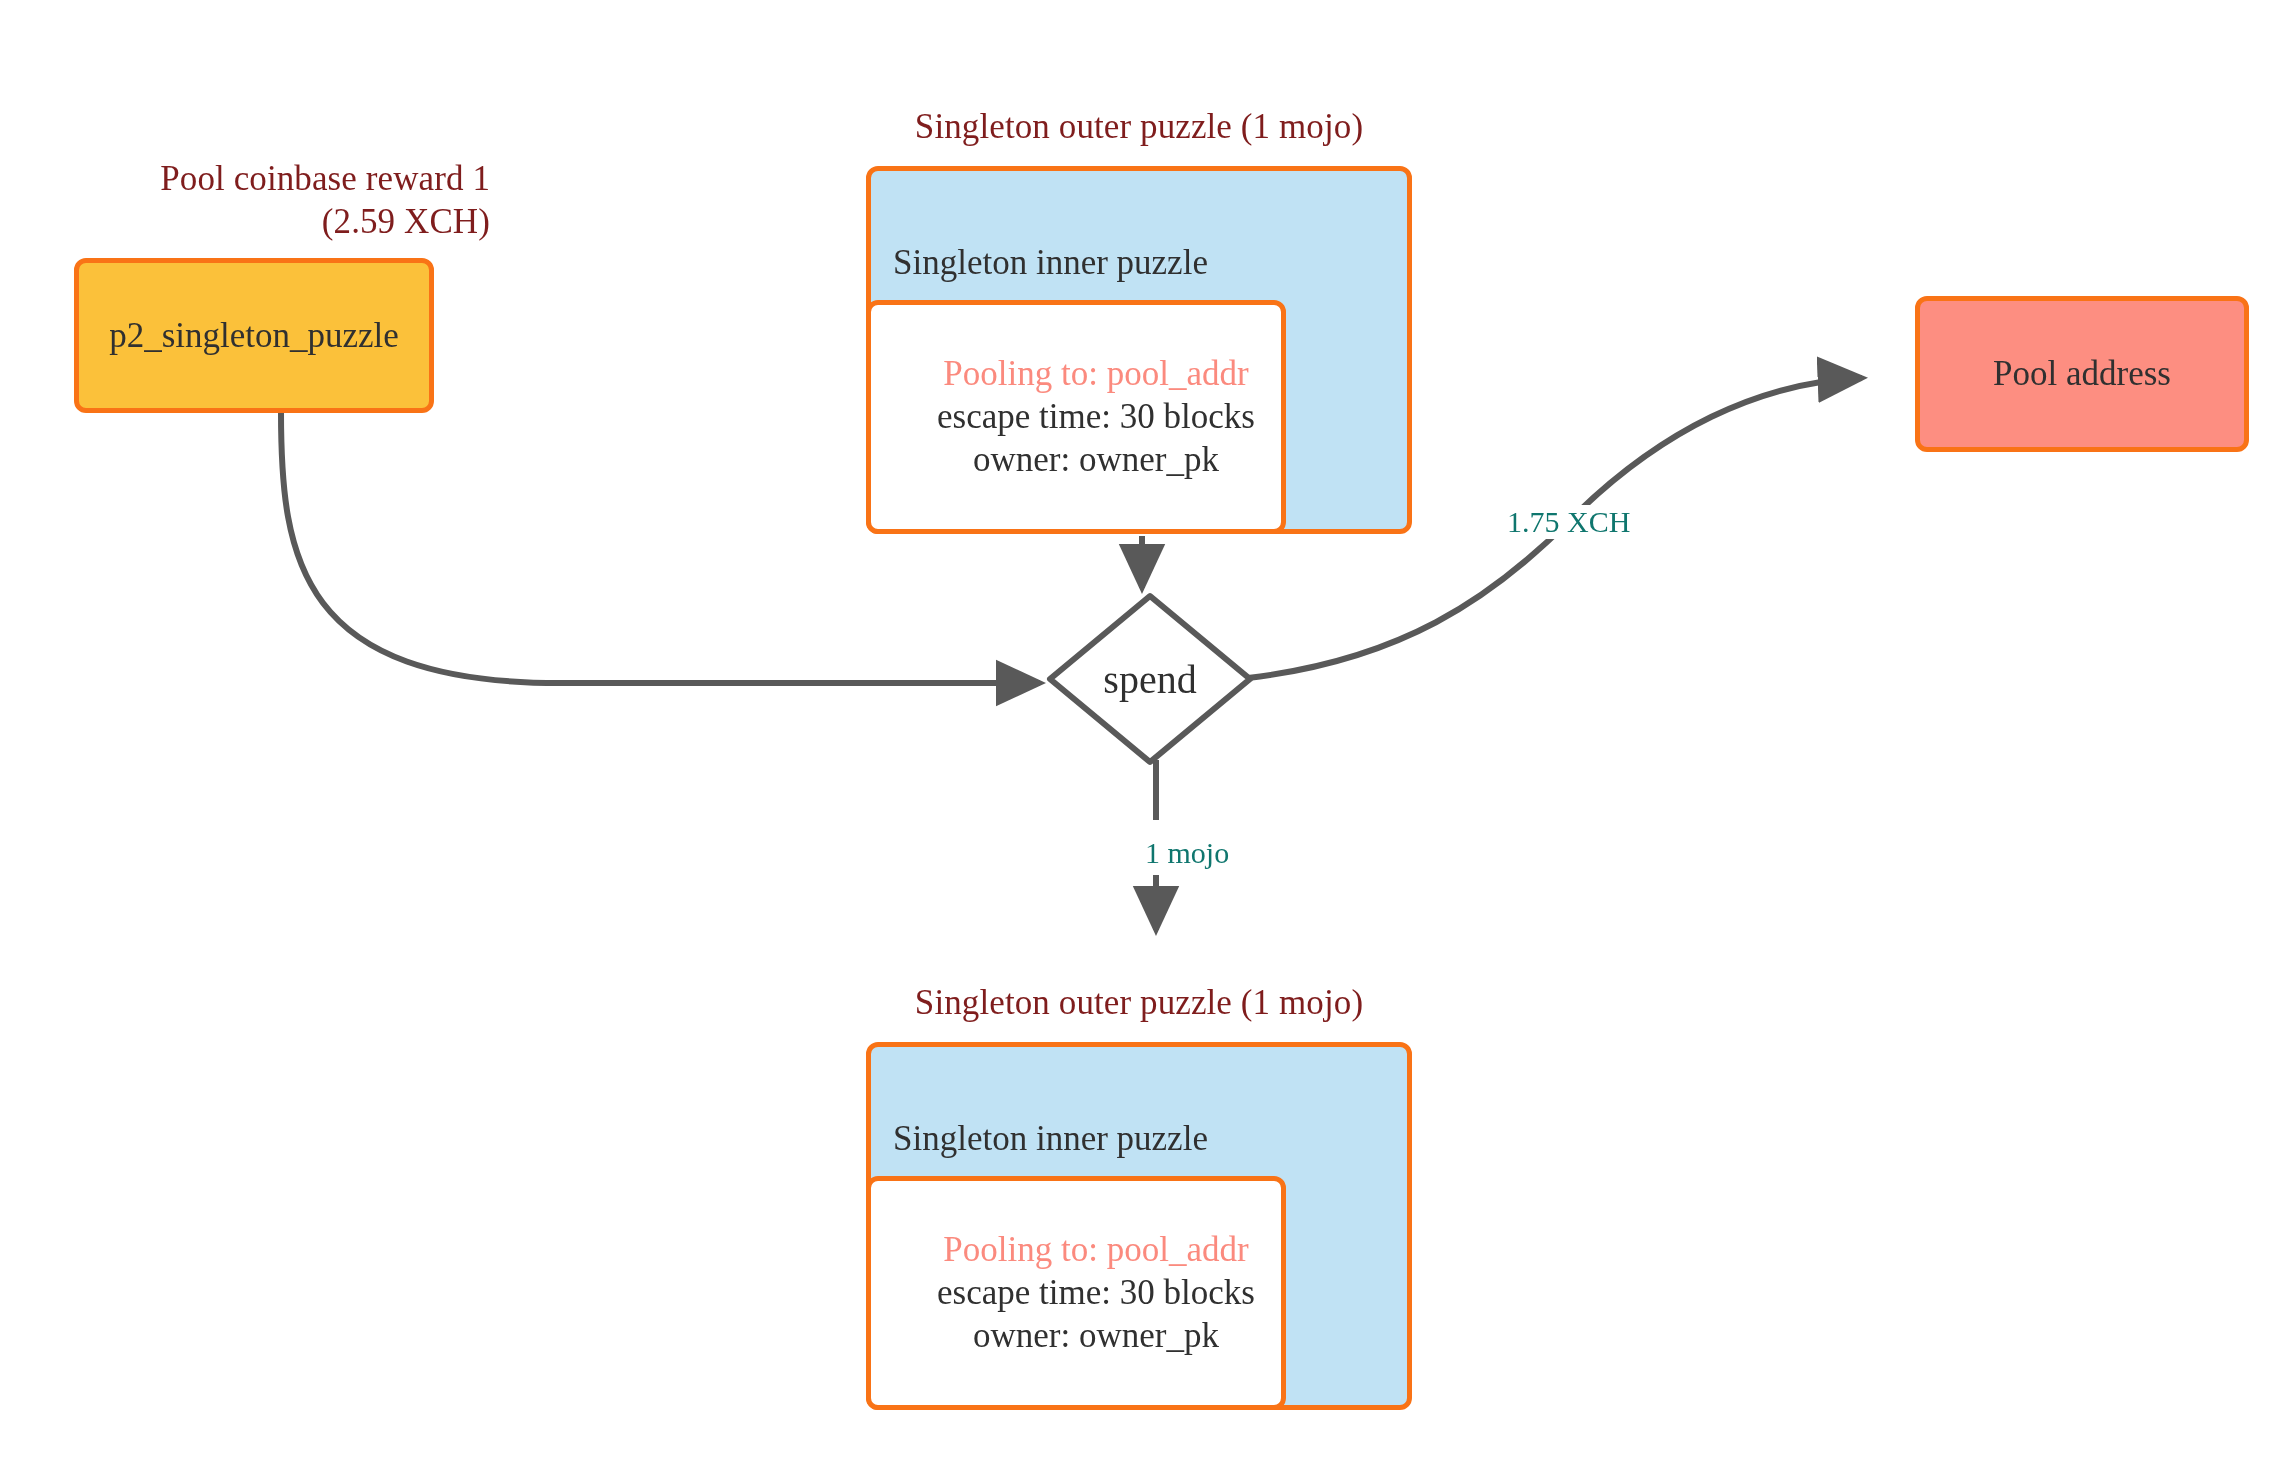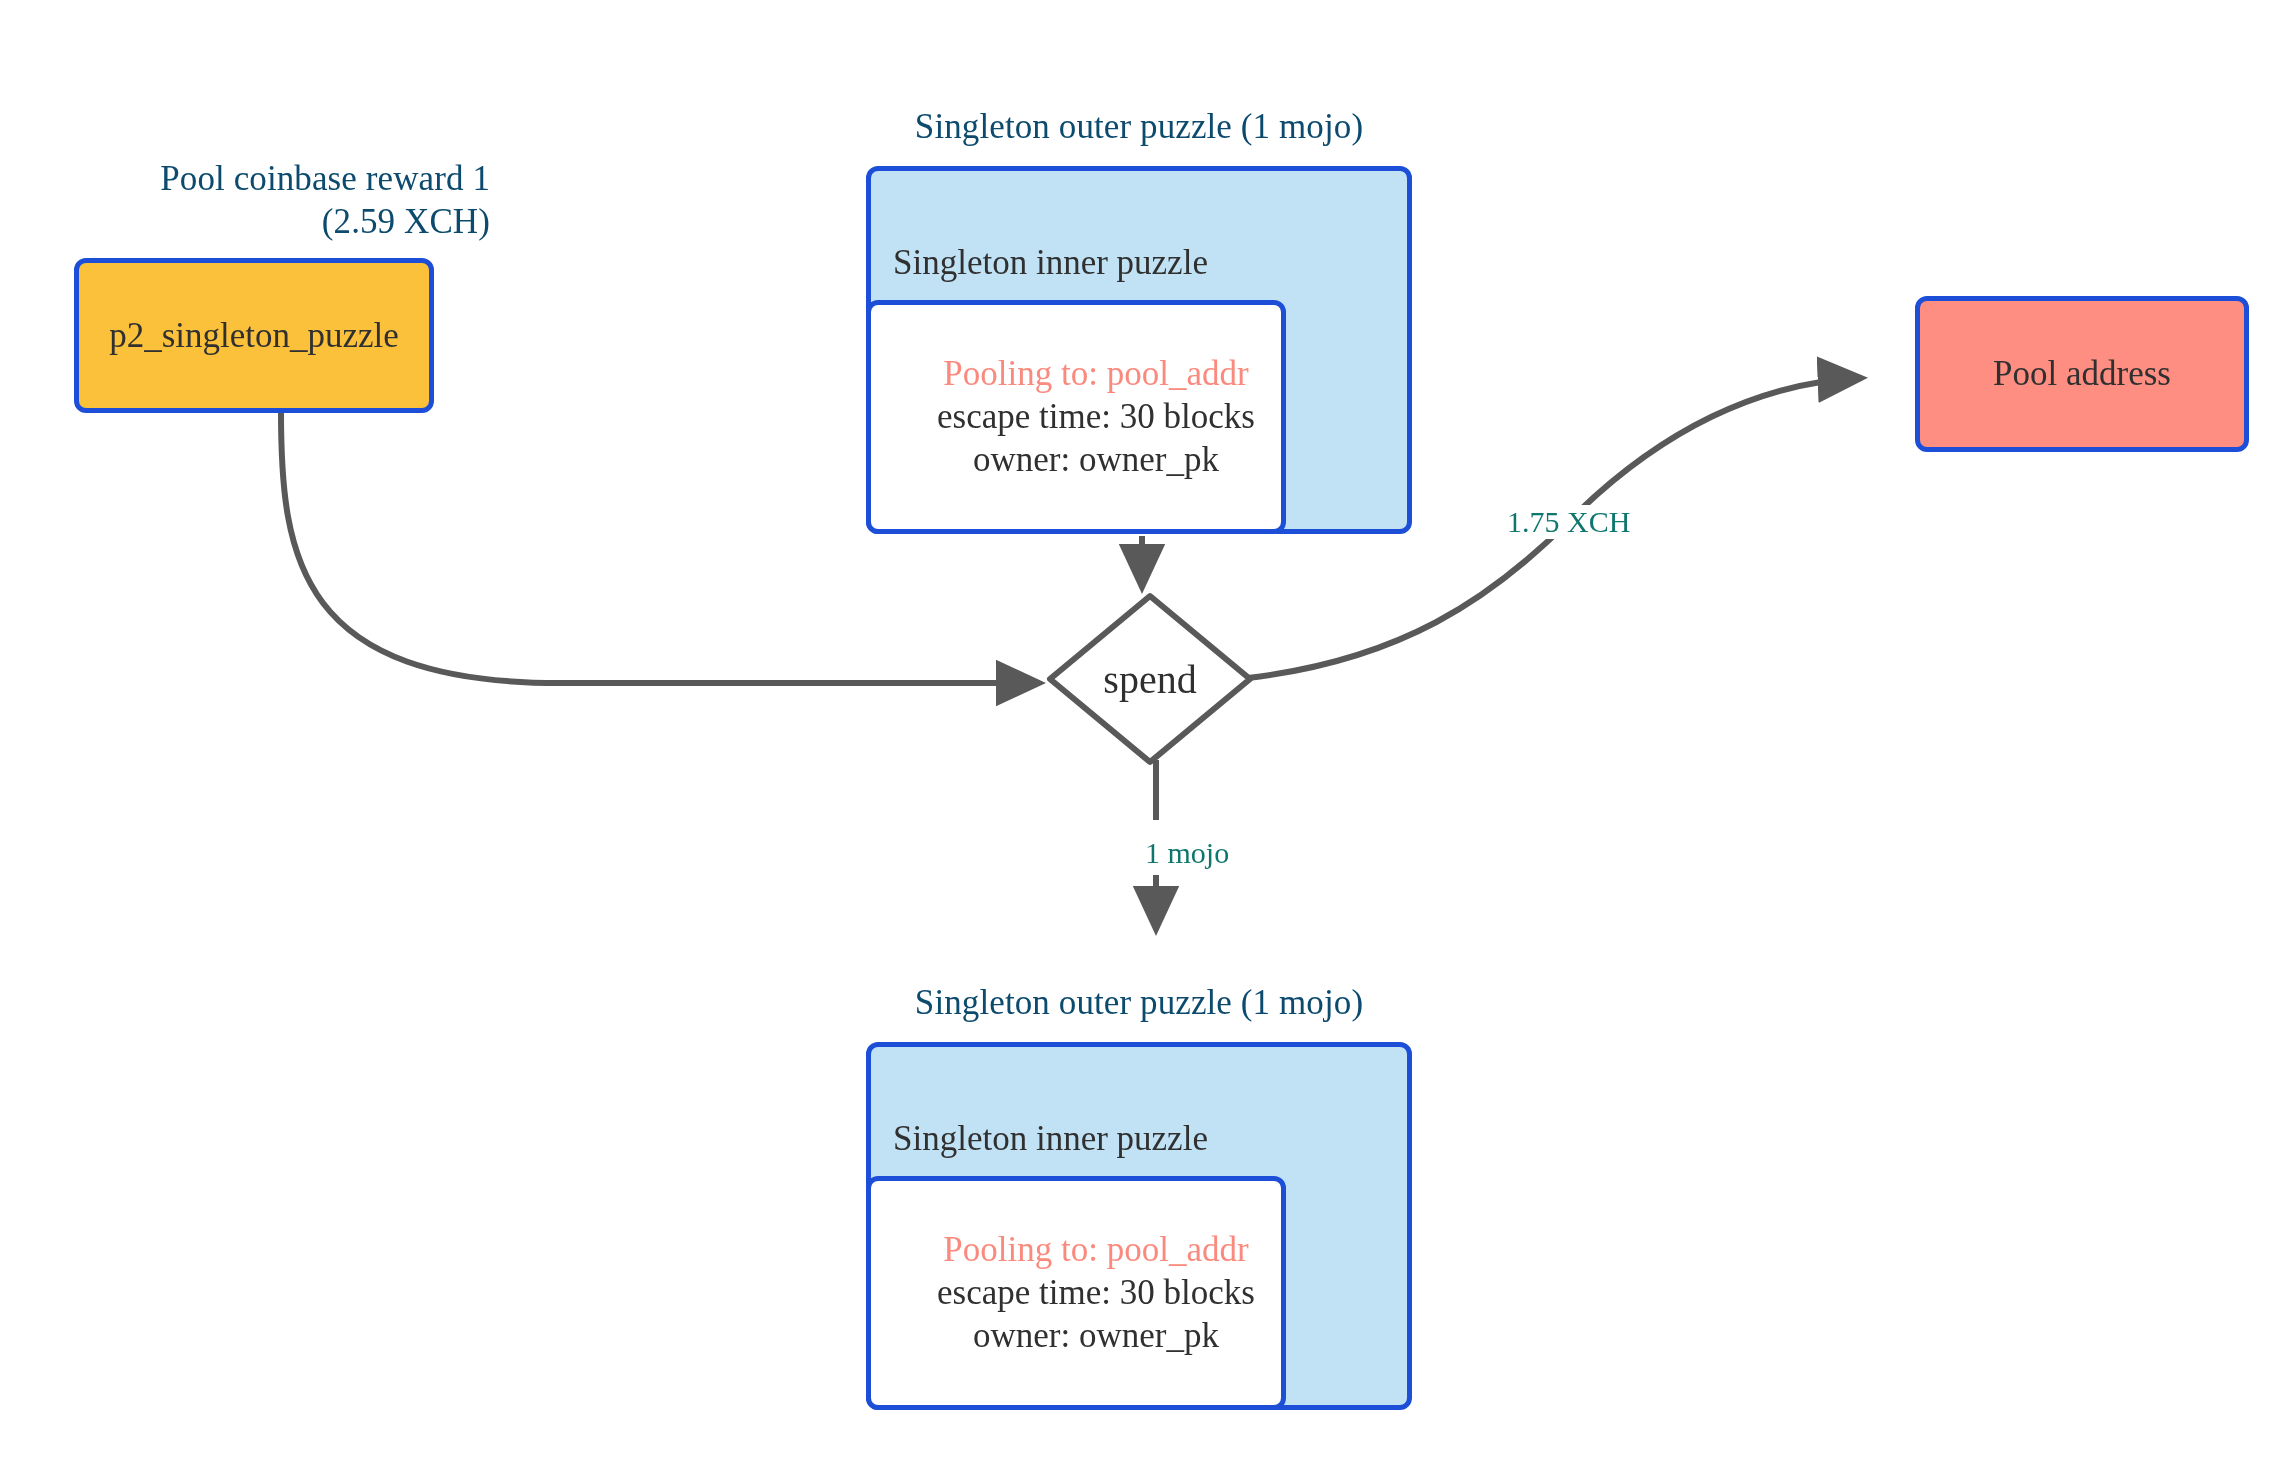--- a/index.html
+++ b/index.html
@@ -39,34 +39,34 @@
     box-sizing: border-box;
     z-index: 3;
   }
 
   
   .caption {
     position: absolute;
     z-index: 4;
     font-size: 35px;
     line-height: 1.1;
-    color: #0c4a6e;
+    color: #7f1d1d;
     text-align: center;
     white-space: nowrap;
     letter-spacing: 0.1px;
   }
 
   
   .caption.multiline {
     white-space: normal;
     line-height: 1.22;
   }
 
   .box {
-    border: 5px solid #1d4ed8;
+    border: 5px solid #f97316;
     border-radius: 12px;
     box-sizing: border-box;
   }
 
   .box-yellow {
     background: #fbc13a;
   }
   .box-blue {
     background: #c0e2f4;
   }

